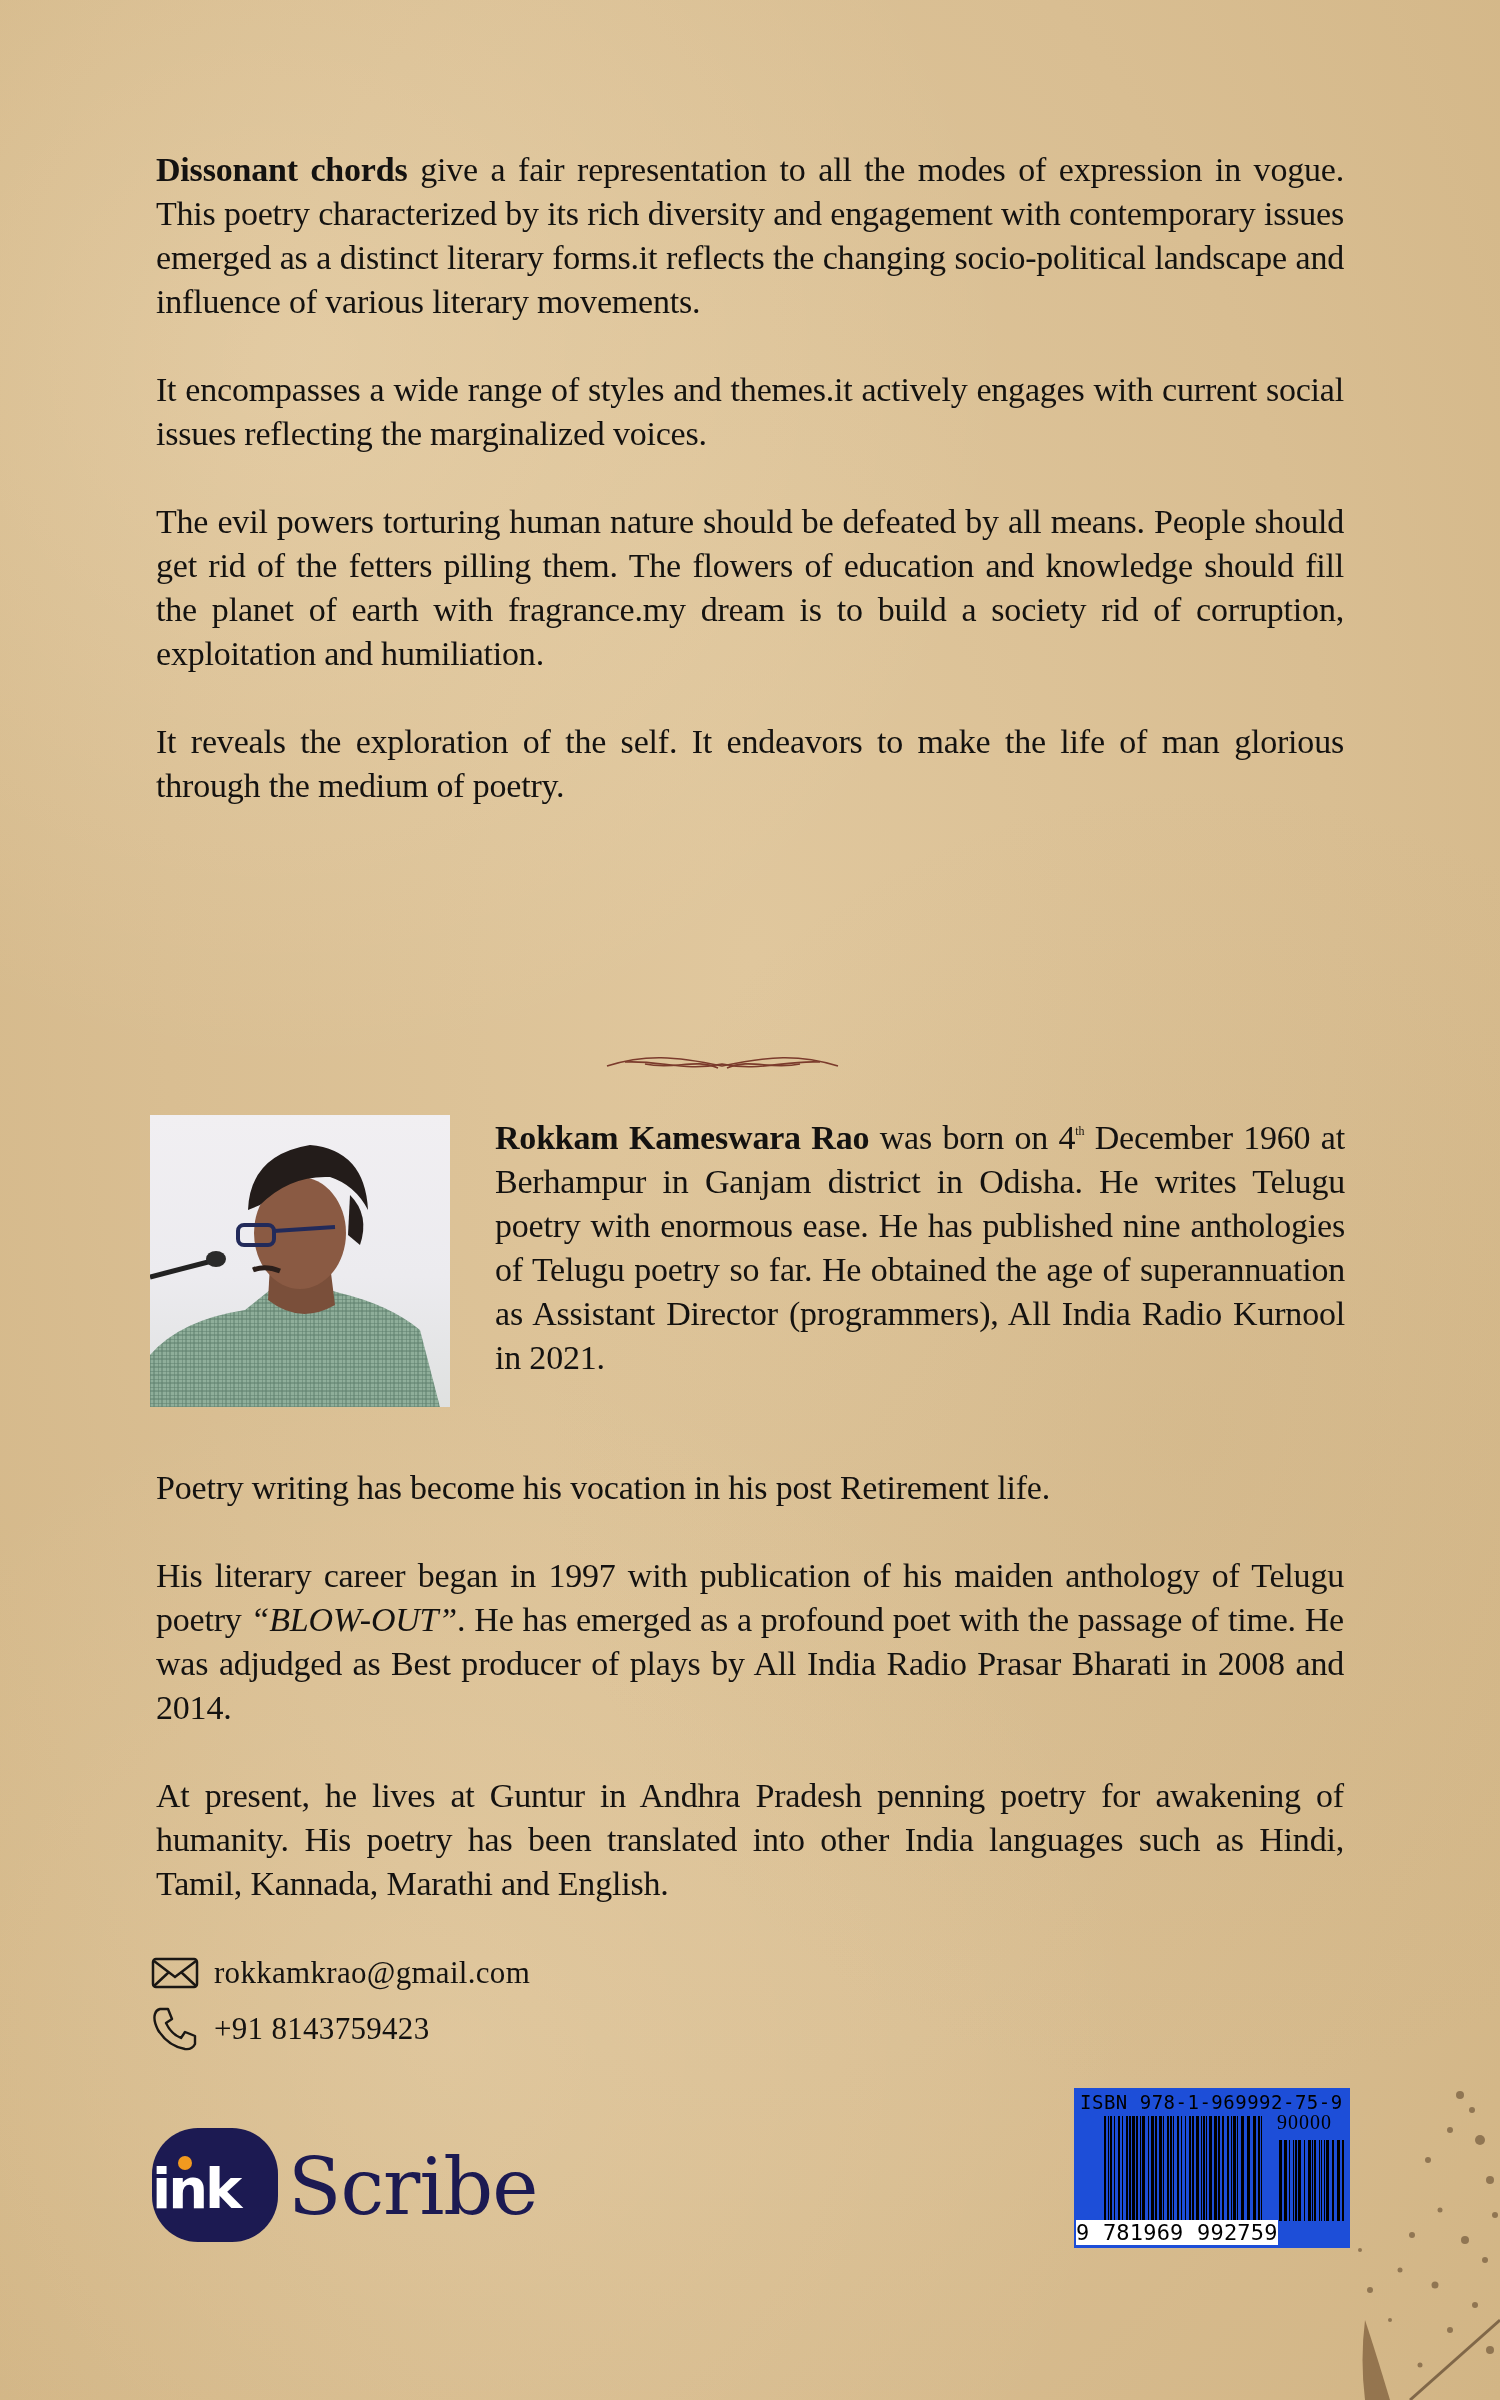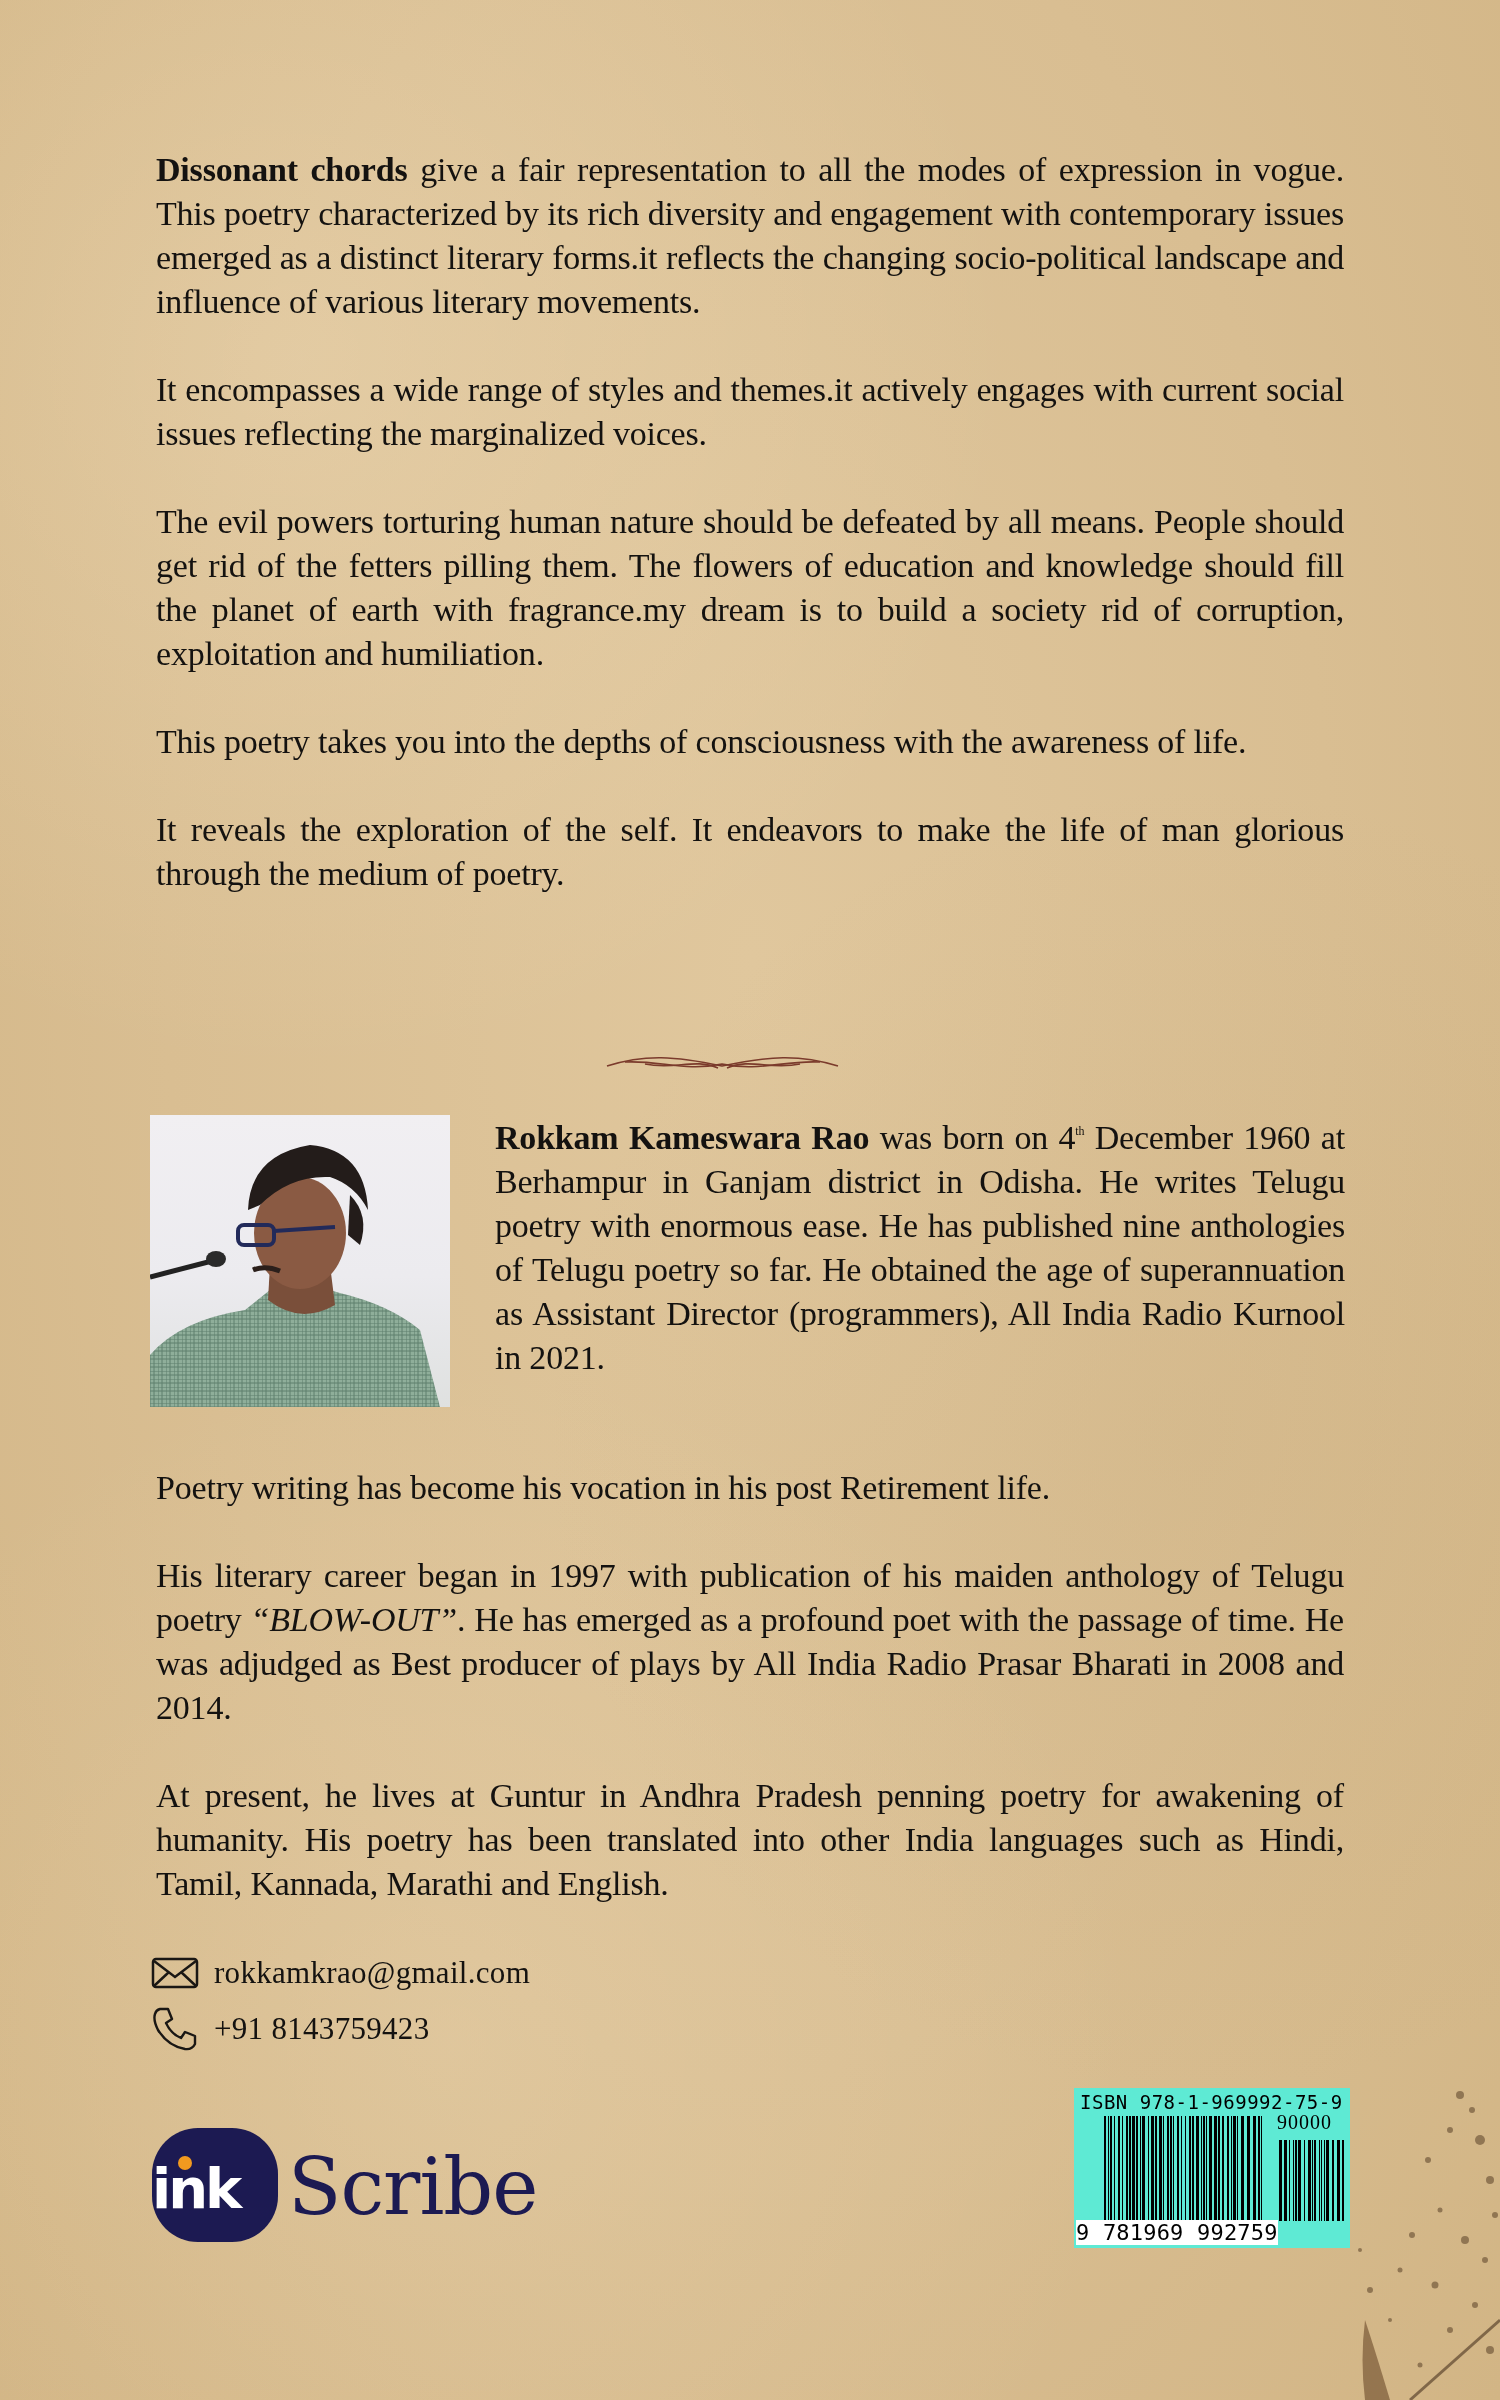--- a/index.html
+++ b/index.html
@@ -50,21 +50,21 @@
     .logo-badge .dot {
       position: absolute; left: 26px; top: 28px; width: 14px; height: 14px;
       border-radius: 50%; background: #f29a1f;
     }
     .logo-word {
       font-family: "DejaVu Serif", serif; color: #1c1a52; font-size: 78px;
       margin-left: 10px; letter-spacing: -1px; margin-top: 4px; text-align: right;
     }
     .isbn {
       position: absolute; left: 1074px; top: 2088px; width: 276px; height: 160px;
-      background: #5eead4;
+      background: #1d4ed8;
     }
     .isbn .head {
       position: absolute; left: 6px; top: 3px; font-family: "DejaVu Sans Mono", monospace;
       font-size: 19px; letter-spacing: 0.5px; color: #000;
     }
     .isbn .addon-num {
       position: absolute; right: 18px; top: 23px; font-family: Liberation Serif, serif;
       font-size: 20px; letter-spacing: 1px; color: #000;
     }
     .isbn .bottom-num {
@@ -102,21 +102,20 @@
       <circle cx="255" cy="195" r="3"></circle>
   </g>
   <path d="M125 300 Q135 330 150 380 L125 380 Q120 340 125 300 Z" fill="#6b4a2a" opacity="0.6"></path>
   <path d="M170 380 L260 300" stroke="#4a3420" stroke-width="3" opacity="0.6"></path>
 </svg>
 
 <div class="content">
   <p class="para"><b class="lead">Dissonant chords</b><span> give a fair representation to all the modes of expression in vogue. This poetry characterized by its rich diversity and engagement with contemporary issues emerged as a distinct literary forms.it reflects the changing socio-political landscape and influence of various literary movements.</span></p>
   <p class="para gap">It encompasses a wide range of styles and themes.it actively engages with current social issues reflecting the marginalized voices.</p>
   <p class="para gap">The evil powers torturing human nature should be defeated by all means. People should get rid of the fetters pilling them. The flowers of education and knowledge should fill the planet of earth with fragrance.my dream is to build a society rid of corruption, exploitation and humiliation.</p>
-  <p class="para gap">This poetry takes you into the depths of consciousness with the awareness of life.</p>
   <p class="para gap">It reveals the exploration of the self. It endeavors to make the life of man glorious through the medium of poetry.</p>
 </div>
 
 <svg class="divider" viewBox="0 0 235 24">
   <g fill="none" stroke="#7b3b2c" stroke-width="1.6">
     <path d="M2 14 C40 2, 70 4, 117 14 C164 4, 194 2, 233 14"></path>
     <path d="M20 10 C55 8, 80 20, 117 12 C154 20, 179 8, 215 10"></path>
     <path d="M40 12 C70 18, 90 6, 113 16"></path>
     <path d="M195 12 C165 18, 145 6, 122 16"></path>
   </g>

